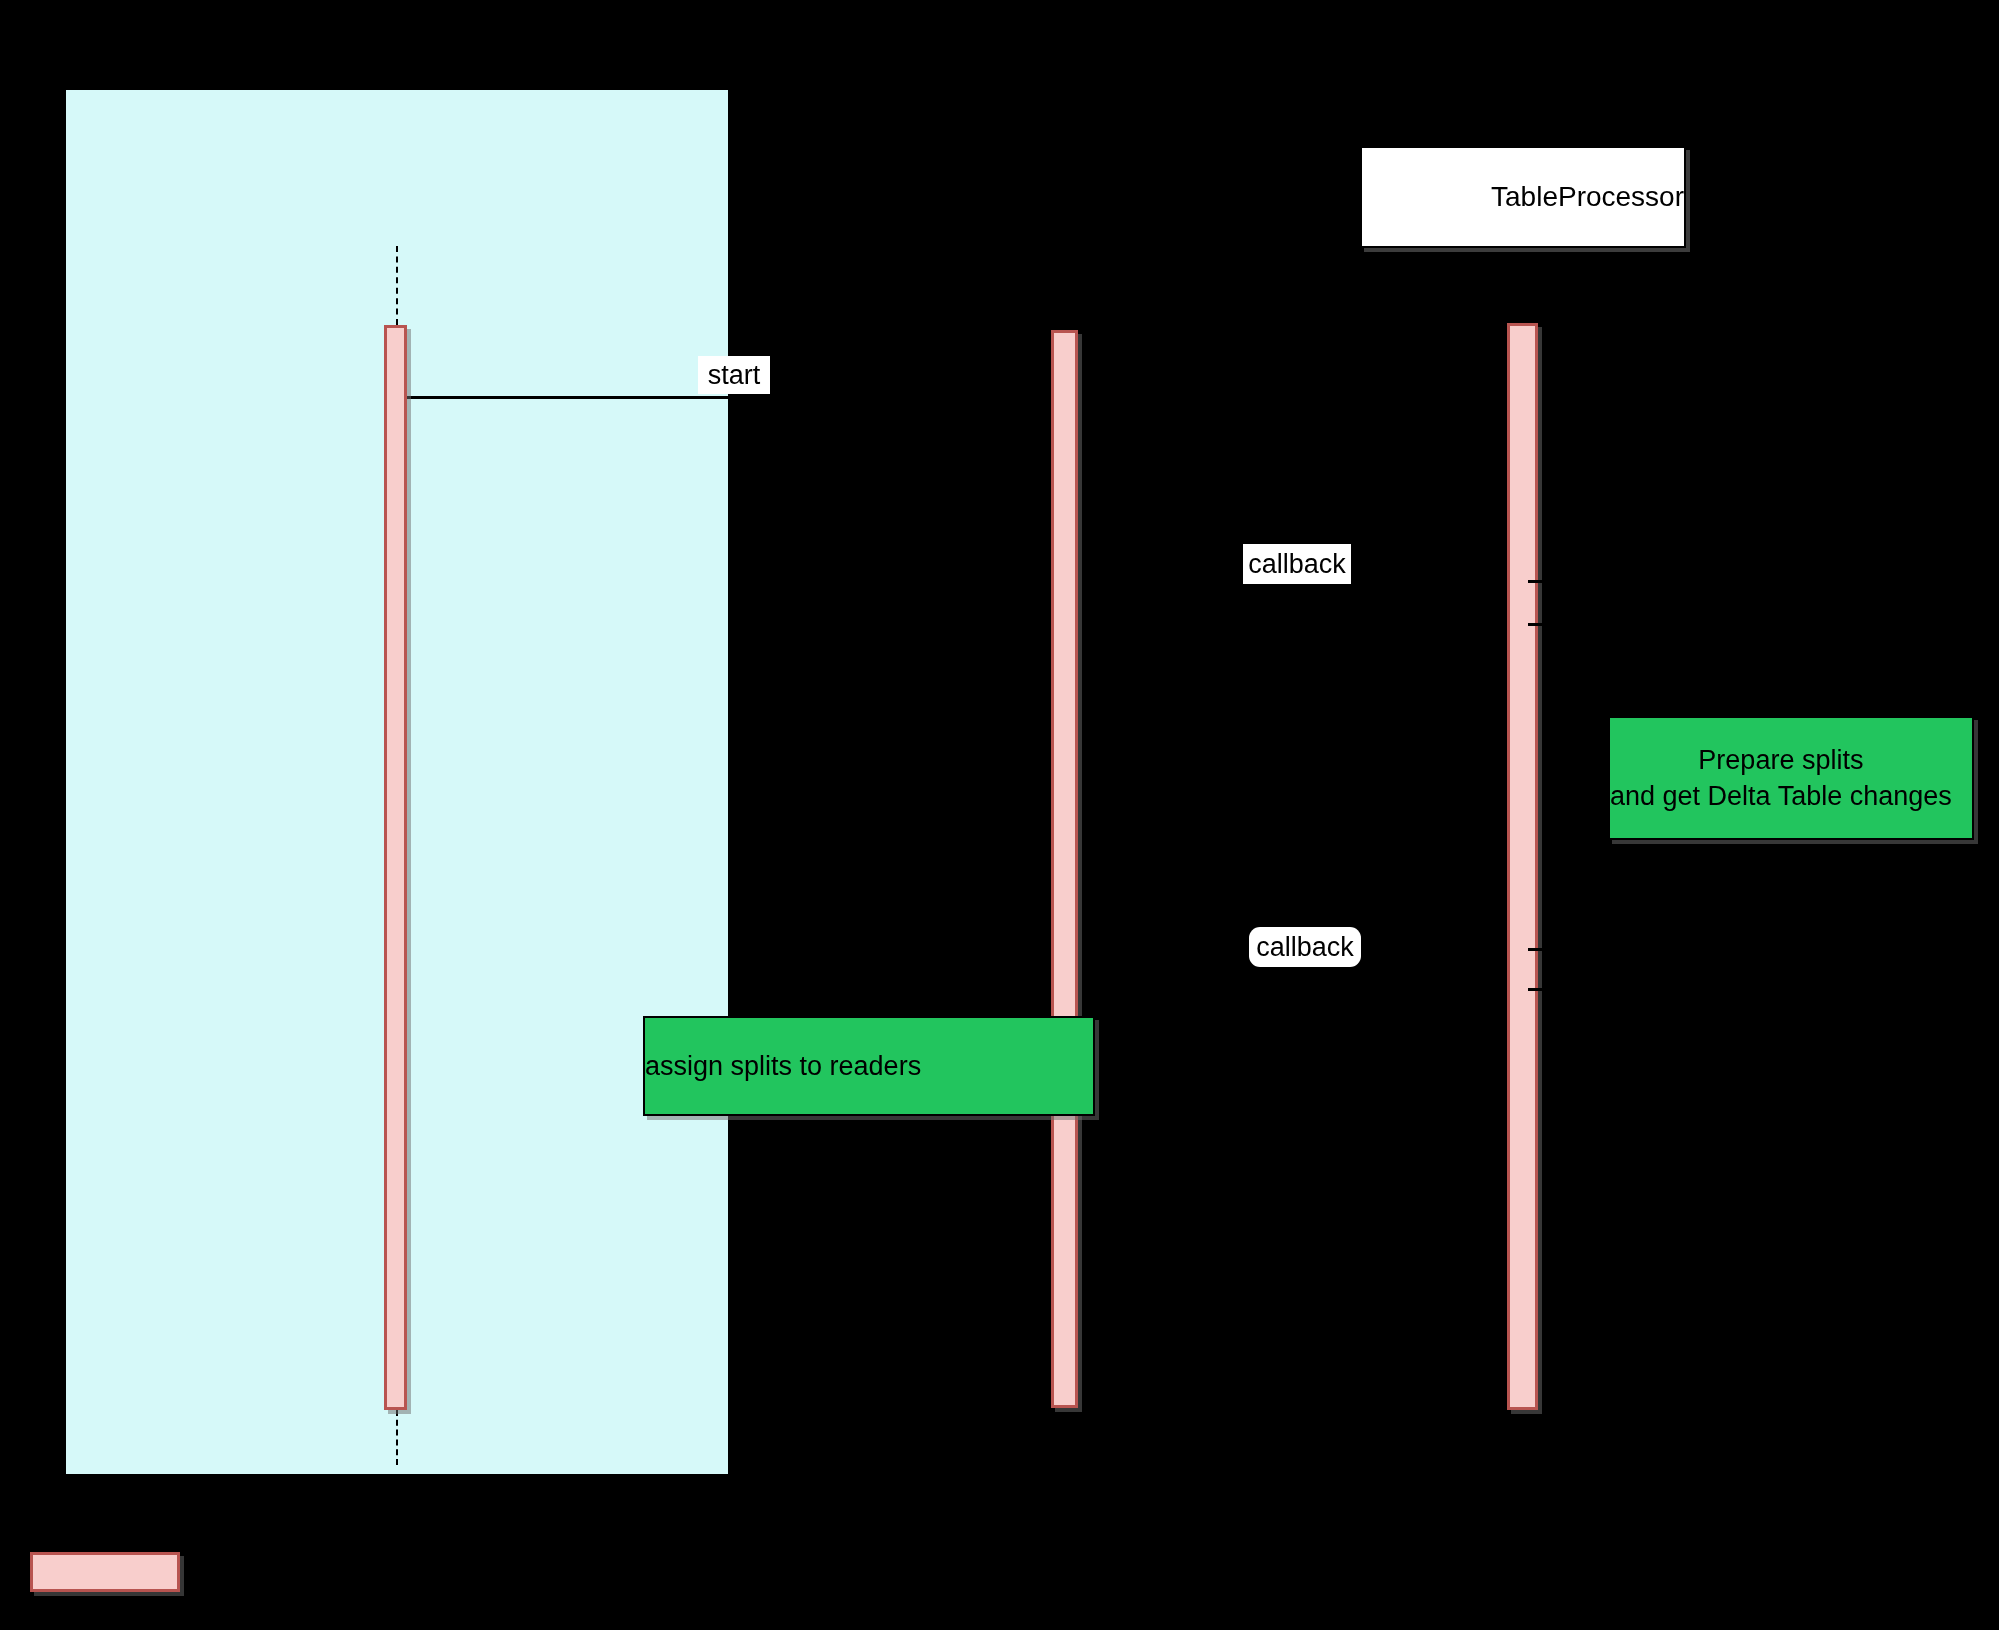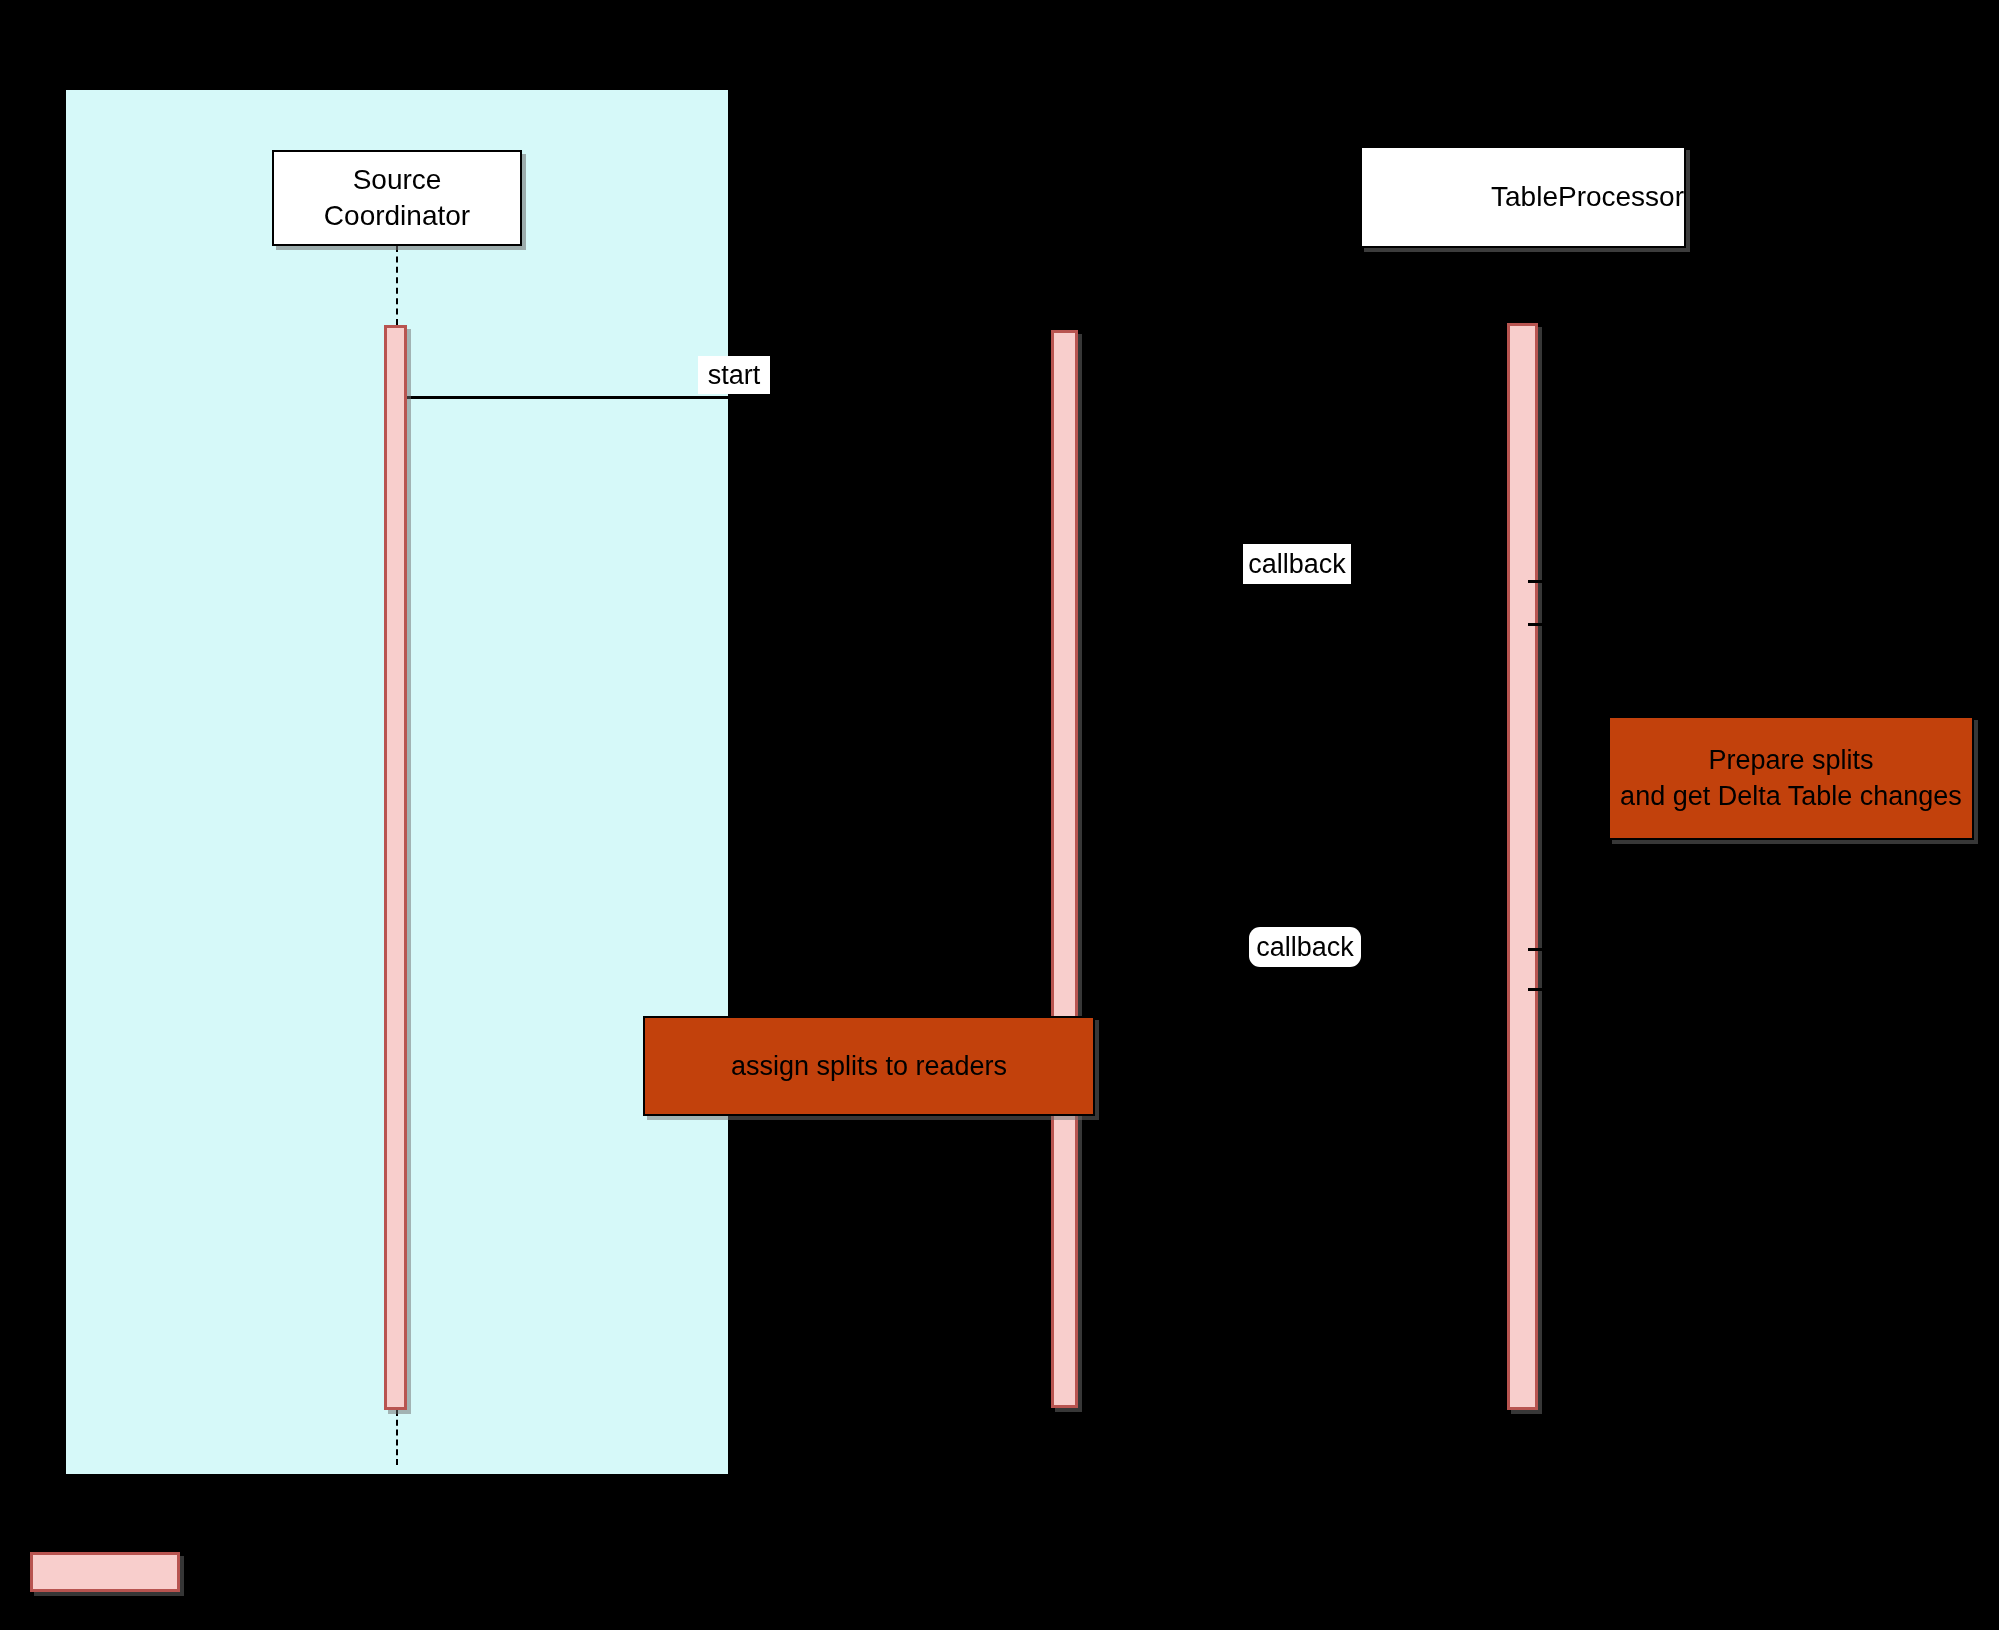--- a/index.html
+++ b/index.html
@@ -100,26 +100,26 @@
     justify-content: center;
     padding: 2px 0;
   }
   .chip-start    { left: 698px;  top: 356px; width: 72px;  height: 38px; }
   .chip-process  { left: 1243px; top: 544px; width: 108px; height: 40px; }
   .chip-callback { left: 1249px; top: 927px; width: 112px; height: 40px; border-radius: 11px; }
 
   
   .labelbox {
     position: absolute;
-    background: #c2410c;
+    background: #22c55e;
     border: 2px solid #000;
     box-shadow: 4px 4px 0 rgba(110,110,110,0.5);
     display: flex;
     align-items: center;
-    justify-content: center;
+    justify-content: flex-start;
     text-align: center;
     font-size: 27px;
     line-height: 1.35;
     white-space: pre-line;
     color: #000;
   }
   .lb-note   { left: 1608px; top: 716px;  width: 366px; height: 124px; }
   .lb-assign { left: 643px;  top: 1016px; width: 452px; height: 100px; }
 
   
@@ -152,24 +152,20 @@
 
   <div class="act act-sc"></div>
   <div class="act act-en"></div>
   <div class="act act-tp"></div>
 
   <div class="tick tk1"></div>
   <div class="tick tk2"></div>
   <div class="tick tk3"></div>
   <div class="tick tk4"></div>
 
-  <div class="pbox sc">
-    <span>Source
-Coordinator</span>
-  </div>
   <div class="pbox tp">
     <span>TableProcessor</span>
   </div>
 
   <div class="chip chip-start">
     <span>start</span>
   </div>
   <div class="chip chip-process">
     <span>callback</span>
   </div>

